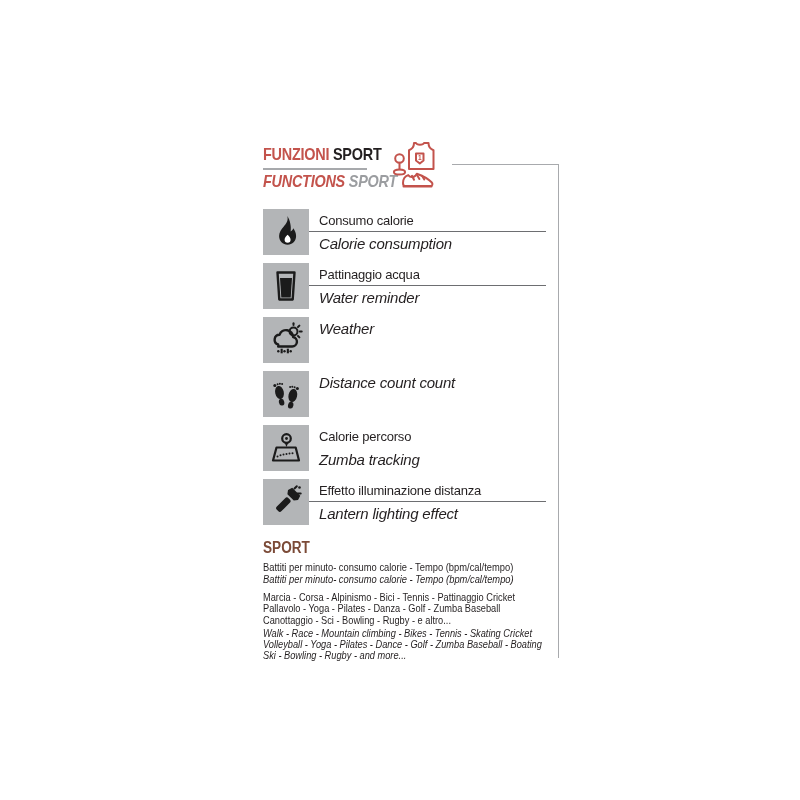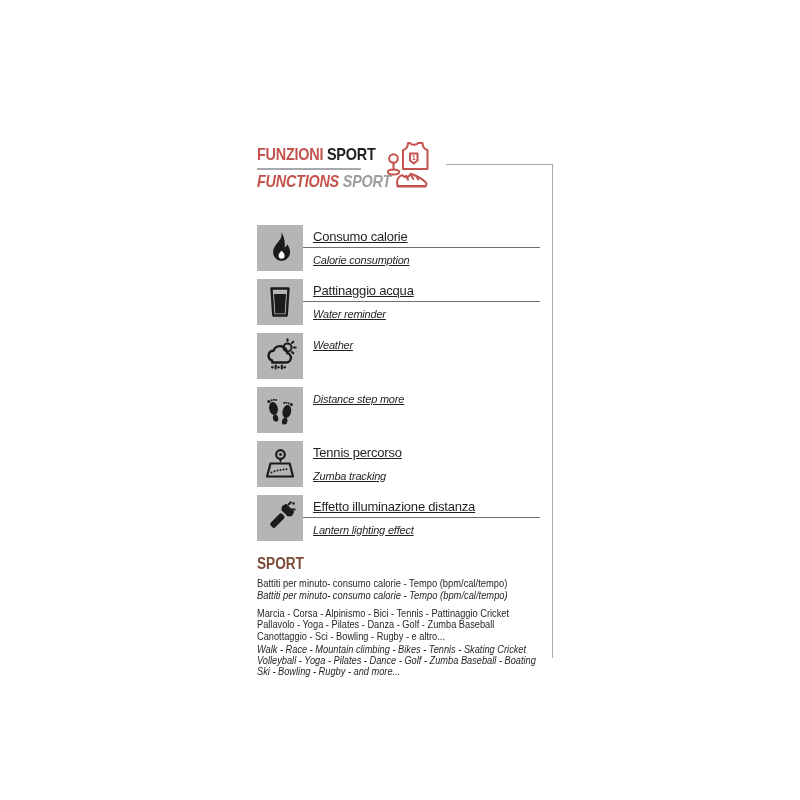--- a/index.html
+++ b/index.html
@@ -1,45 +1,45 @@
 <!DOCTYPE html>
 <html><head>
 <meta charset="utf-8">
 <style>
   * { margin:0; padding:0; box-sizing:border-box; }
   html,body { width:800px; height:800px; background:#ffffff; overflow:hidden;
     font-family:"Liberation Sans", sans-serif; color:#231f20; }
-  .page { position:absolute; left:257px; top:139px; width:300px; }
+  .page { position:absolute; left:263px; top:139px; width:300px; }
 
   
   .hdr { position:relative; height:52px; }
   .hdr-titles { position:absolute; left:0; top:6px; width:110px; }
   .hdr-line1, .hdr-line2 { white-space:nowrap; font-weight:bold; font-size:17px;
     transform:scaleX(0.85); transform-origin:0 50%; letter-spacing:-0.3px; }
   .hdr-line2 { font-style:italic; }
   .hdr-red { color:#c3534c; }
   .hdr-black { color:#231f20; }
   .hdr-gray { color:#9b9da0; }
   .hdr-rule { border:none; border-top:2px solid #a7a9ac; width:104px; margin:3px 0 2px 0; }
   .hdr-icon { position:absolute; left:126px; top:-2px; }
 
   
   .connector { position:absolute; left:189px; top:25px; width:107px; height:494px;
     border-top:1.5px solid #a8aaad; border-right:1.5px solid #a8aaad; }
 
   
-  .features { margin-top:34px;text-decoration:underline; }
+  .features { margin-top:18px; }
   .feature { display:flex; margin-bottom:8px; height:46px; }
   .fe-icon { width:46px; height:46px; background:#b3b5b7; flex:none; }
   .fe-text { width:237px; flex:none; display:flex; flex-direction:column; }
   .fe-it { height:23px; display:flex; align-items:center; padding-left:10px;
     font-size:13px; letter-spacing:-0.2px; border-bottom:1.5px solid #6d6e71; }
   .feature.no-divider .fe-it { border-bottom:1.5px solid transparent; }
   .fe-en { height:23px; display:flex; align-items:center; padding-left:10px;
-    font-size:11px; font-style:italic; letter-spacing:-0.2px; }
+    font-size:15px; font-style:italic; letter-spacing:-0.2px; }
 
   
   .sport { margin-top:14px; }
   .sport-h { font-size:16px; font-weight:bold; color:#7b4a37; white-space:nowrap;
     transform:scaleX(0.85); transform-origin:0 50%; }
   .metrics { margin-top:4px; width:120%; transform:scaleX(0.85); transform-origin:0 0; }
   .metrics div { font-size:11px; line-height:12px; white-space:nowrap; }
   .metrics .it { font-weight:bold; font-weight:normal; }
   .metrics .en { font-style:italic; }
   .sportlist { margin-top:7px; width:122%; transform:scaleX(0.84); transform-origin:0 0; }
@@ -139,21 +139,21 @@
             <circle cx="19.1" cy="13.1" r="1"></circle>
           <ellipse cx="29.8" cy="24.5" rx="4.3" ry="6.6" transform="rotate(12 29.8 24.5)"></ellipse>
           <ellipse cx="27.7" cy="34.2" rx="2.7" ry="3.4" transform="rotate(12 27.7 34.2)"></ellipse>
           <circle cx="34.4" cy="17.6" r="1.5"></circle>
             <circle cx="31.6" cy="16.2" r="1"></circle>
             <circle cx="29.3" cy="15.7" r="1"></circle>
             <circle cx="27.1" cy="16.1" r="1"></circle>
         </svg>
       </div>
       <div class="fe-text">
-        <div class="fe-en">Distance step more</div>
+        <div class="fe-en">Distance count count</div>
       </div>
     </div>
 
     <div class="feature no-divider">
       <div class="fe-icon">
         <svg width="46" height="46" viewBox="0 0 46 46">
           <path fill="none" stroke="#1b1b1b" stroke-width="2.2" stroke-linejoin="round" d="M13.5 22.5h19.2L36 35.5H10z"></path>
           <g fill="#1b1b1b">
             <circle cx="14.5" cy="31.5" r="1"></circle>
               <circle cx="17.5" cy="30.3" r="1"></circle>
@@ -161,21 +161,21 @@
             <circle cx="23.5" cy="28.9" r="1"></circle>
               <circle cx="26.5" cy="28.5" r="1"></circle>
               <circle cx="29.5" cy="28.2" r="1"></circle>
           </g>
           <circle cx="23.5" cy="13.5" r="4.3" fill="none" stroke="#1b1b1b" stroke-width="2.2"></circle>
           <circle cx="23.5" cy="13.5" r="1.4" fill="#1b1b1b"></circle>
           <path fill="#1b1b1b" d="M21.4 16.9L23.5 22l2.1-5.1z"></path>
         </svg>
       </div>
       <div class="fe-text">
-        <div class="fe-it">Tennis percorso</div>
+        <div class="fe-it">Calorie percorso</div>
         <div class="fe-en">Zumba tracking</div>
       </div>
     </div>
 
     <div class="feature">
       <div class="fe-icon">
         <svg width="46" height="46" viewBox="0 0 46 46">
           <g transform="rotate(45 23 23)" fill="#1b1b1b">
             <path d="M17.3 8.5h11.4l1.4 4.6-2.6 3.4h-9l-2.6-3.4z"></path>
             <rect x="19.7" y="18.5" width="6.6" height="16.5" rx="2.4"></rect>

